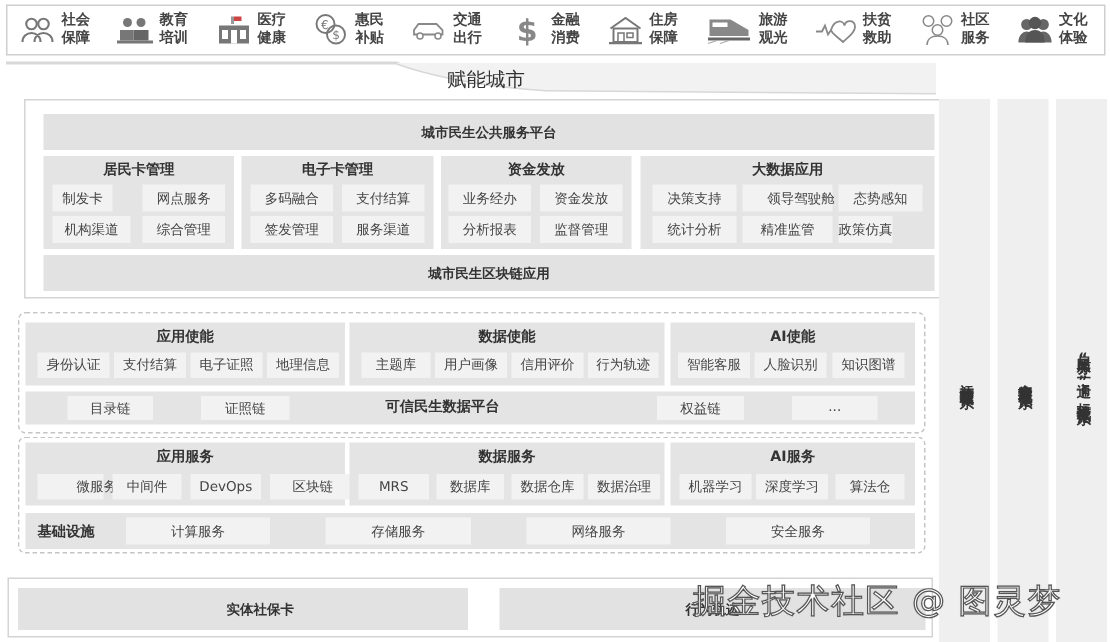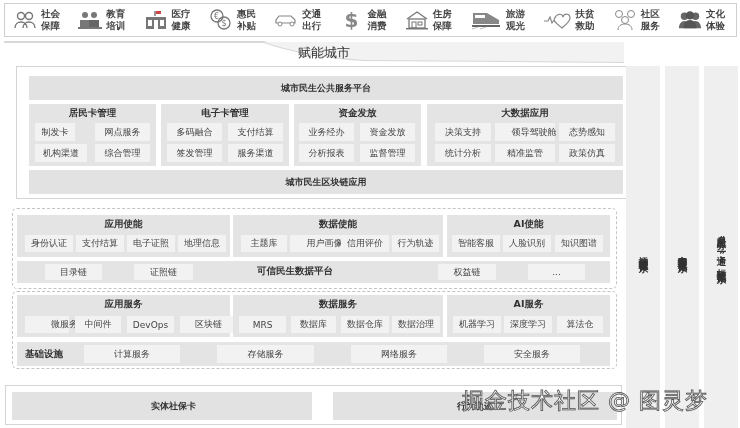--- a/index.html
+++ b/index.html
@@ -206,38 +206,38 @@
     <div class="chip" style="left:66px; top:40px; width:55px; height:18px;">监督管理</div>
   </div>
 
   <div class="group" style="left:410px; top:37px; width:196px; height:62px;">
     <div class="gt">大数据应用</div>
     <div class="chip" style="left:8px; top:19px; width:56px; height:18px;">决策支持</div>
     <div class="chip" style="left:68px; top:19px; width:60px; height:18px;padding-left:18px;">领导驾驶舱</div>
     <div class="chip" style="left:132px; top:19px; width:56px; height:18px;">态势感知</div>
     <div class="chip" style="left:8px; top:40px; width:56px; height:18px;">统计分析</div>
     <div class="chip" style="left:68px; top:40px; width:60px; height:18px;">精准监管</div>
-    <div class="chip" style="left:132px; top:40px; width:56px; height:18px;">政策仿真</div>
+    <div class="chip" style="left:132px; top:40px; width:36px; height:18px;">政策仿真</div>
   </div>
 
   <div class="bar" style="left:12px; top:103px; width:594px; height:24px;">城市民生区块链应用</div>
 </div>
 
 <div class="dashed" style="left:12px; top:208px; width:605px; height:81px;">
   <div class="group" style="left:4px; top:6px; width:213px; height:42px;">
     <div class="gt">应用使能</div>
     <div class="chip" style="left:8px; top:20px; width:48px; height:17px;">身份认证</div>
     <div class="chip" style="left:59px; top:20px; width:48px; height:17px;">支付结算</div>
     <div class="chip" style="left:110px; top:20px; width:48px; height:17px;">电子证照</div>
     <div class="chip" style="left:161px; top:20px; width:48px; height:17px;">地理信息</div>
   </div>
   <div class="group" style="left:220px; top:6px; width:210px; height:42px;">
     <div class="gt">数据使能</div>
     <div class="chip" style="left:8px; top:20px; width:46px; height:17px;">主题库</div>
-    <div class="chip" style="left:57px; top:20px; width:69px; height:17px;">用户画像</div>
+    <div class="chip" style="left:57px; top:20px; width:48px; height:17px;">用户画像</div>
     <div class="chip" style="left:108px; top:20px; width:48px; height:17px;">信用评价</div>
     <div class="chip" style="left:159px; top:20px; width:47px; height:17px;">行为轨迹</div>
   </div>
   <div class="group" style="left:434px; top:6px; width:163px; height:42px;">
     <div class="gt">AI使能</div>
     <div class="chip" style="left:5px; top:20px; width:48px; height:17px;">智能客服</div>
     <div class="chip" style="left:56px; top:20px; width:48px; height:17px;">人脸识别</div>
     <div class="chip" style="left:108px; top:20px; width:48px; height:17px;">知识图谱</div>
   </div>
 

